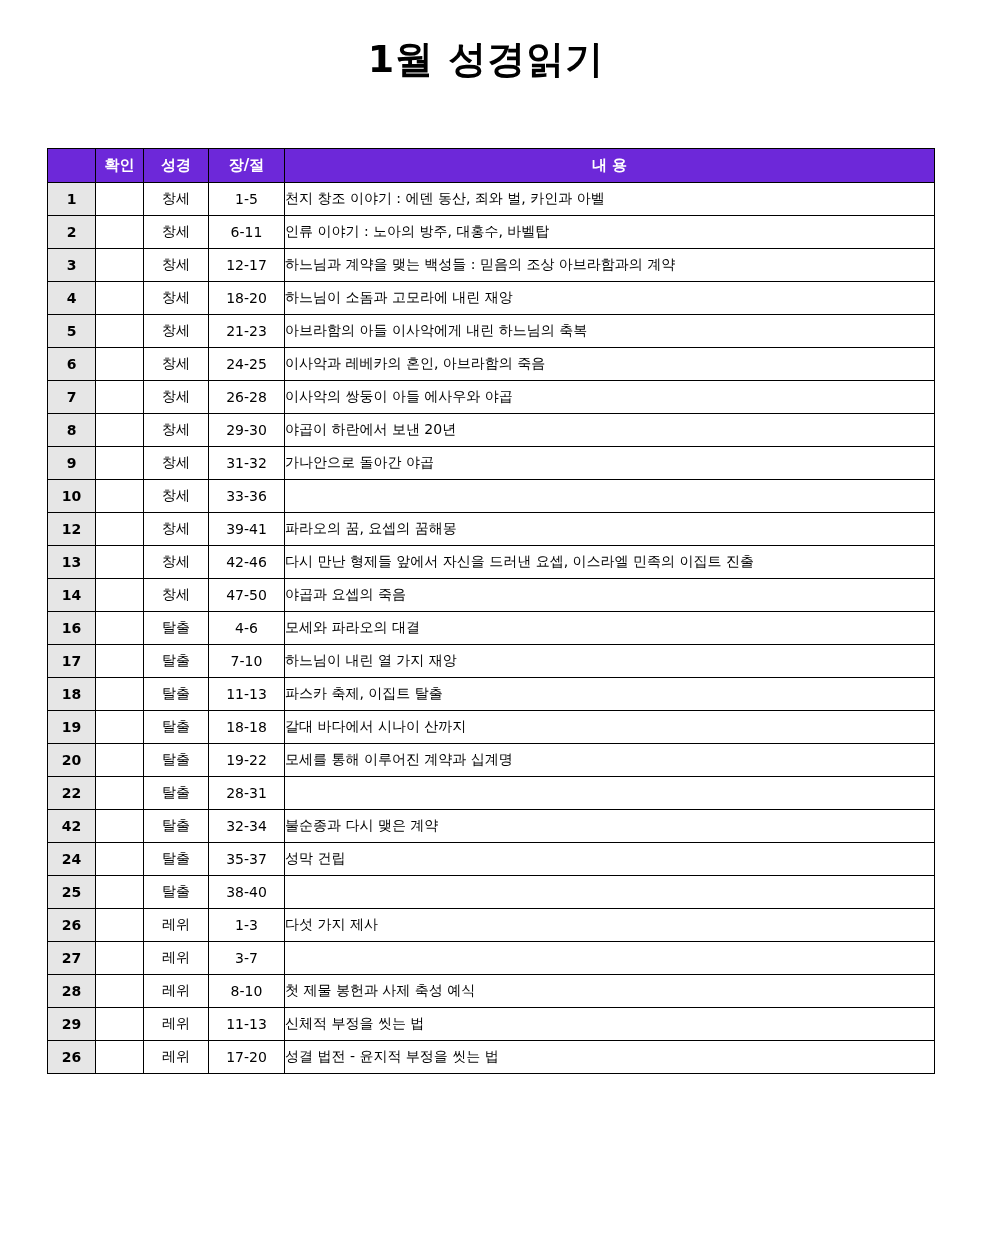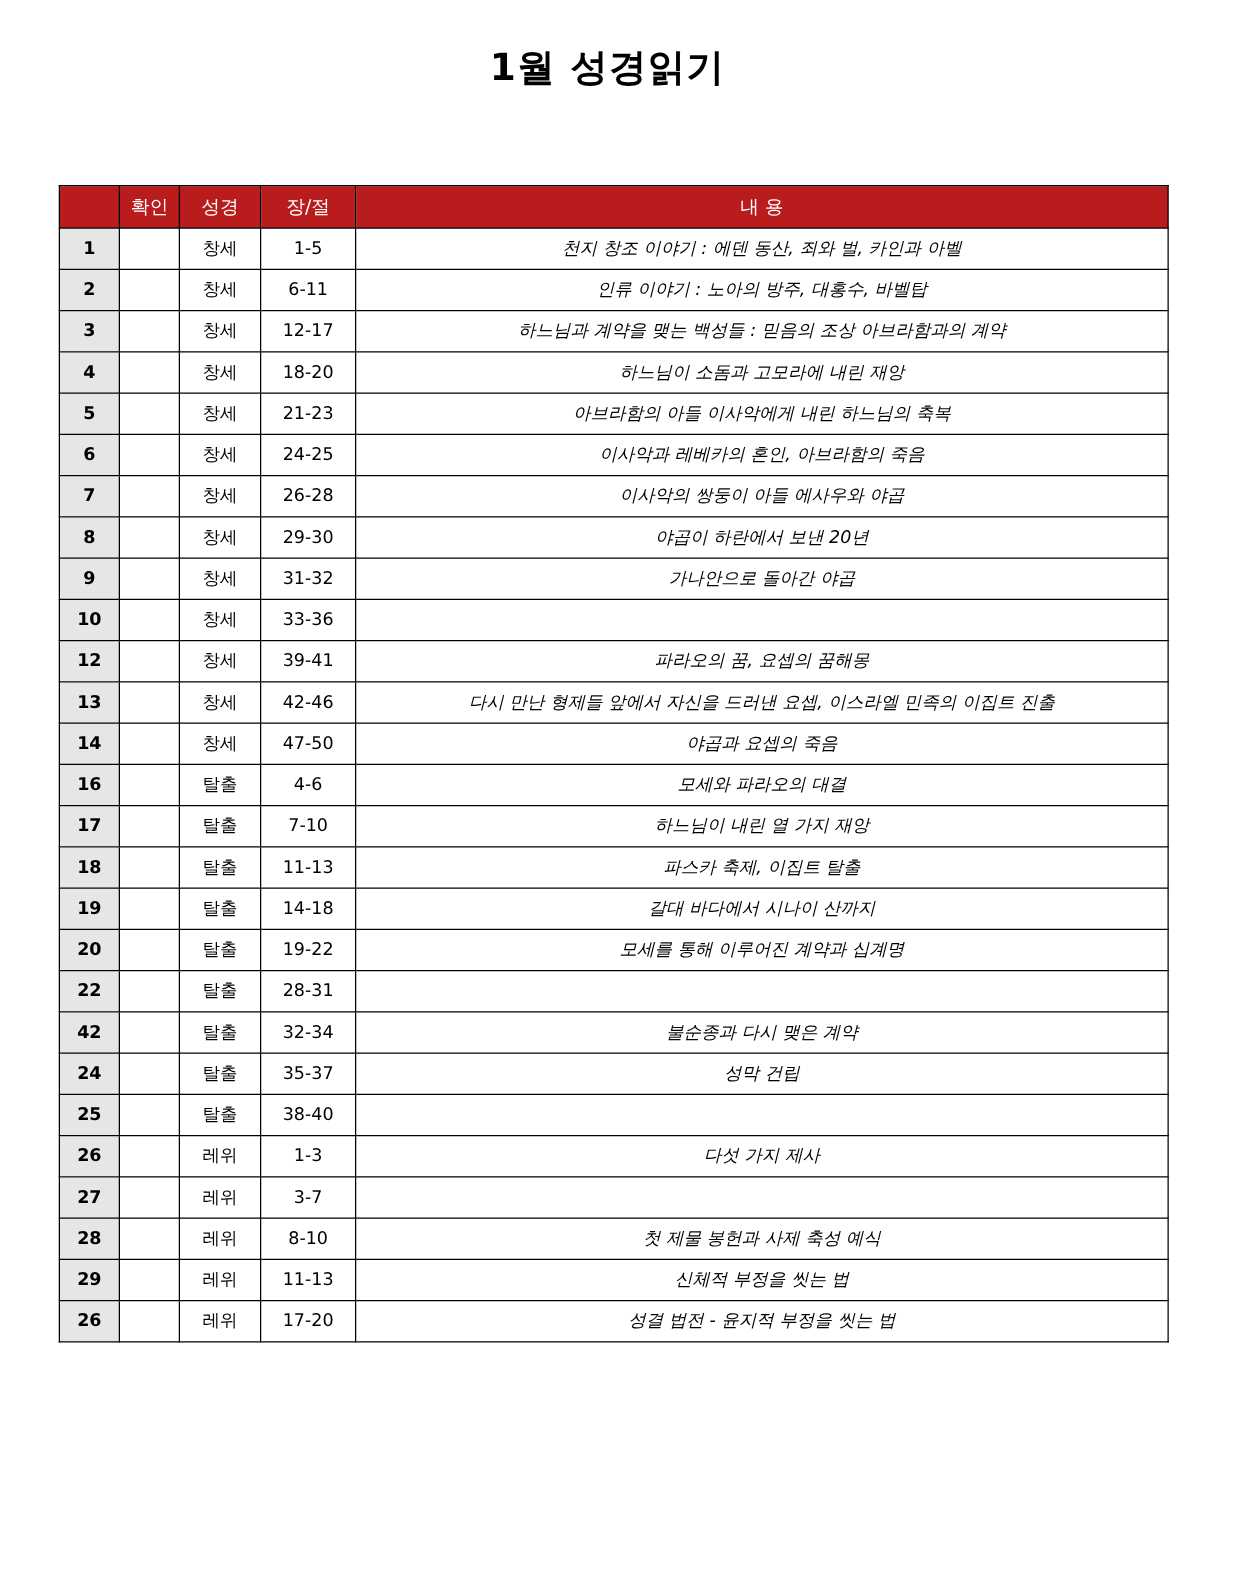--- a/index.html
+++ b/index.html
@@ -1,24 +1,24 @@
 <!DOCTYPE html>
 <html><head>
 <meta charset="utf-8">
 <style>
   html, body { margin: 0; padding: 0; background: #ffffff; }
   body { width: 992px; height: 1255px; position: relative; font-family: "DejaVu Sans", "Liberation Sans", sans-serif; color: #000; }
-  .title { position: absolute; top: 34px; left: 0; width: 972px; text-align: center; font-size: 30px; font-weight: bold; letter-spacing: 1px; }
+  .title { position: absolute; top: 34px; left: 0; width: 972px; text-align: center; font-size: 38px; font-weight: bold; letter-spacing: 1px; }
   table.plan { position: absolute; left: 47px; top: 148px; width: 888px; border-collapse: collapse; table-layout: fixed; font-size: 14px; }
   table.plan th, table.plan td { border: 1px solid #000; height: 32px; padding: 0; overflow: hidden; white-space: nowrap; }
-  table.plan th { background: #b91c1c; color: #fff; font-weight: normal; text-align: center; height: 33px; font-size: 15px; }
+  table.plan th { background: #6d28d9; color: #fff; font-weight: bold; text-align: center; height: 33px; font-size: 15px; }
   td.num { background: #e6e6e6; font-weight: bold; text-align: center; font-size: 14px; }
   td.check { text-align: center; }
   td.book, td.ch { text-align: center; }
-  td.content { text-align: center; padding-left: 7px; font-style: italic; }
+  td.content { text-align: left; padding-left: 7px; }
   col.c-num { width: 48px; }
   col.c-check { width: 48px; }
   col.c-book { width: 65px; }
   col.c-ch { width: 76px; }
 </style>
 </head>
 <body>
 
 <div class="title">1월 성경읽기</div>
 
@@ -149,21 +149,21 @@
         <td class="num">18</td>
         <td class="check"></td>
         <td class="book">탈출</td>
         <td class="ch">11-13</td>
         <td class="content">파스카 축제, 이집트 탈출</td>
       </tr>
       <tr>
         <td class="num">19</td>
         <td class="check"></td>
         <td class="book">탈출</td>
-        <td class="ch">14-18</td>
+        <td class="ch">18-18</td>
         <td class="content">갈대 바다에서 시나이 산까지</td>
       </tr>
       <tr>
         <td class="num">20</td>
         <td class="check"></td>
         <td class="book">탈출</td>
         <td class="ch">19-22</td>
         <td class="content">모세를 통해 이루어진 계약과 십계명</td>
       </tr>
       <tr>

